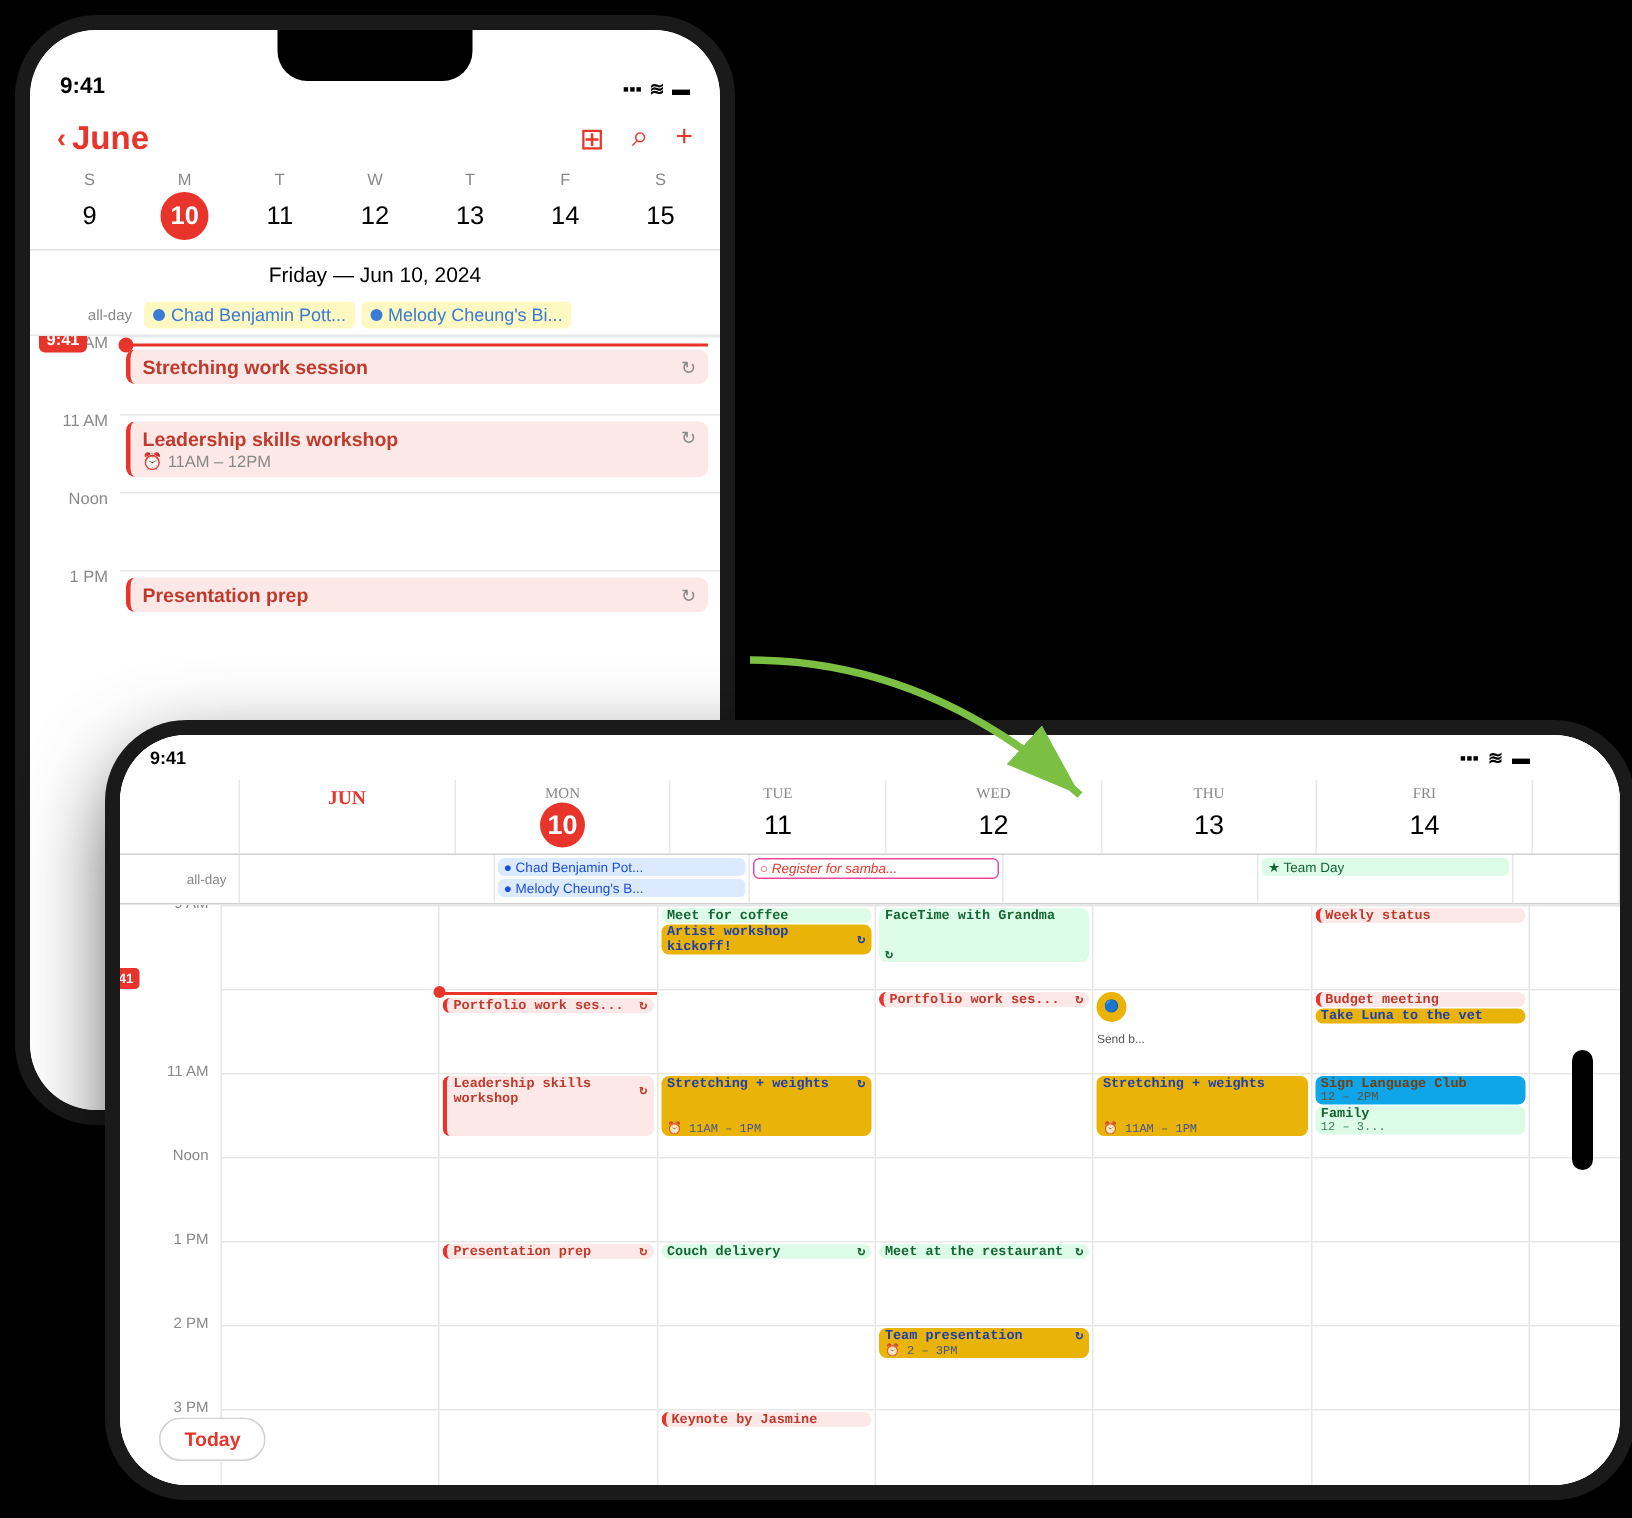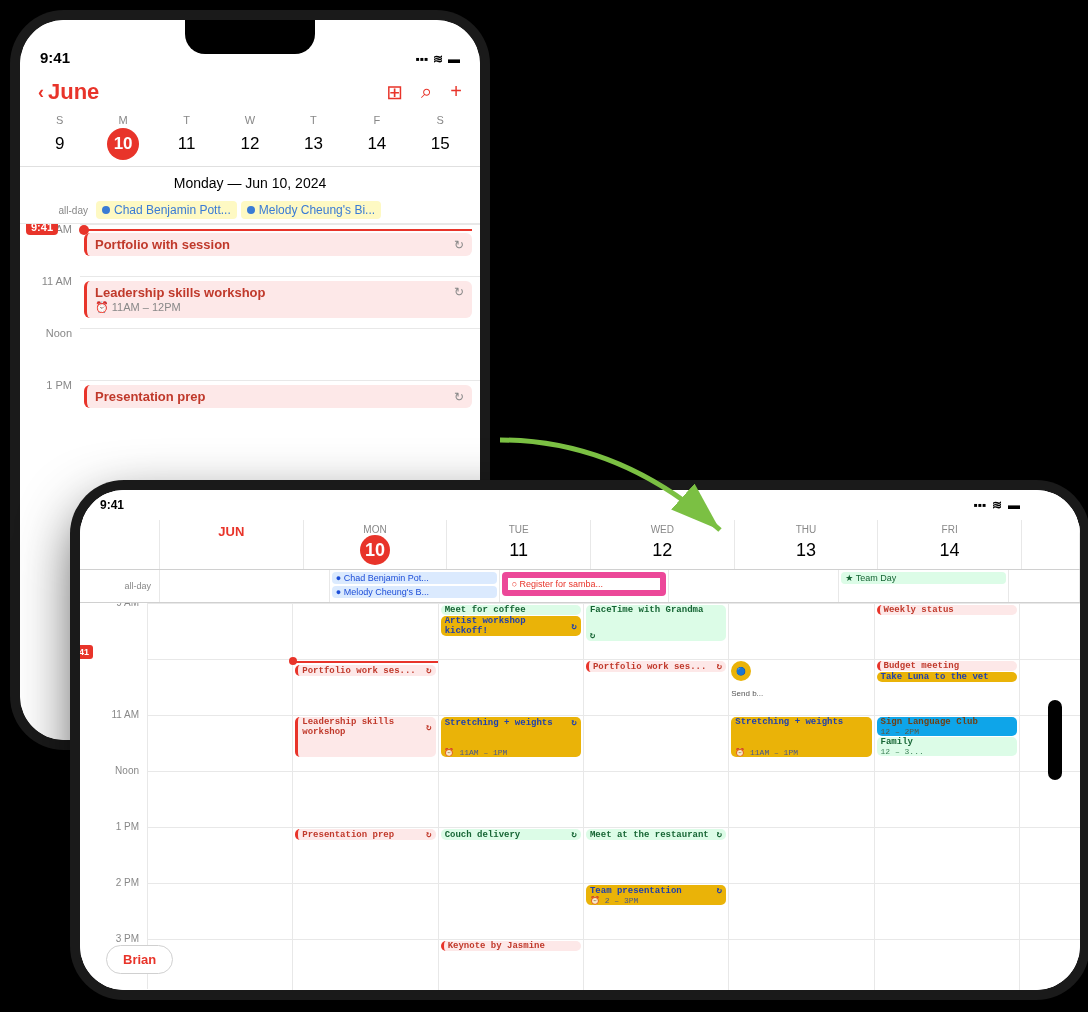--- a/index.html
+++ b/index.html
@@ -279,21 +279,21 @@
     }
     .wh-day {
       flex: 1;
       display: flex;
       flex-direction: column;
       align-items: center;
       padding: 4px 0;
       border-right: 1px solid #e8e8e8;
       font-size: 11px;
     }
-    .wh-day-letter { color: #888; font-size: 10px; text-transform: uppercase; font-weight: 500; }
+    .wh-day-letter { color: #888; font-size: 10px; text-transform: uppercase; font-weight: 500; font-family: Liberation Serif, serif; }
     .wh-day-num {
       font-size: 18px;
       font-weight: 400;
       color: #000;
       width: 30px; height: 30px;
       display: flex; align-items: center; justify-content: center;
       border-radius: 50%;
     }
     .wh-day-num.today { background: #e8342a; color: #fff; font-weight: 700; }
 
@@ -331,21 +331,21 @@
       font-size: 9px;
       font-weight: 500;
       display: flex;
       align-items: center;
       gap: 3px;
       white-space: nowrap;
       overflow: hidden;
     }
     .allday-blue { background: #dbeafe; color: #1d4ed8; }
     .allday-green { background: #dcfce7; color: #166534; }
-    .allday-red-outline { background: #fff; color: #e8342a; border: 6px solid #ec4899; }
+    .allday-red-outline { background: #fff; color: #e8342a; border: 1px solid #ec4899; font-style: italic; }
 
     
     .time-grid2 {
       flex: 1;
       overflow-y: auto;
       overflow-x: hidden;
       display: flex;
       flex-direction: column;
     }
     .time-grid-row2 {
@@ -491,21 +491,21 @@
       <div class="week-day1">
         <span class="wd-letter">F</span>
         <span class="wd-num">14</span>
       </div>
       <div class="week-day1">
         <span class="wd-letter">S</span>
         <span class="wd-num">15</span>
       </div>
     </div>
 
-    <div class="date-label1">Monday — Jun 10, 2024</div>
+    <div class="date-label1">Friday — Jun 10, 2024</div>
 
     <div class="allday-row1">
       <span style="font-size:10px;color:#888;width:52px;text-align:right;flex-shrink:0;">all-day</span>
       <div style="display:flex;gap:4px;flex-wrap:wrap;">
         <div class="allday-chip">
           <span class="dot"></span>
           <span>Chad Benjamin Pott...</span>
         </div>
         <div class="allday-chip">
           <span class="dot"></span>
@@ -519,21 +519,21 @@
       <div class="time-row1">
         <div class="time-label1">10 AM</div>
         <div class="time-content1" style="position:relative;">
           <div style="position:relative;">
             <div class="current-time-badge">9:41</div>
             <div class="current-time-line">
               <div class="current-time-dot"></div>
             </div>
           </div>
           <div class="event-block1 event-red" style="margin-top:4px;">
-            <span class="event-name">Portfolio with session</span>
+            <span class="event-name">Stretching work session</span>
             <span class="event-refresh">↻</span>
           </div>
         </div>
       </div>
 
       <div class="time-row1">
         <div class="time-label1">11 AM</div>
         <div class="time-content1">
           <div class="event-block1 event-red" style="flex-direction:column;align-items:flex-start;">
             <div style="display:flex;justify-content:space-between;width:100%;">
@@ -825,16 +825,16 @@
           </div>
           <div class="tgr-col"></div>
           <div class="tgr-col"></div>
           <div class="tgr-col"></div>
           <div class="tgr-col" style="flex:0.4;"></div>
         </div>
 
       </div>
     </div>
 
-    <div class="today-btn">Brian</div>
+    <div class="today-btn">Today</div>
 
   </div>
 </div>
 
 </body></html>

